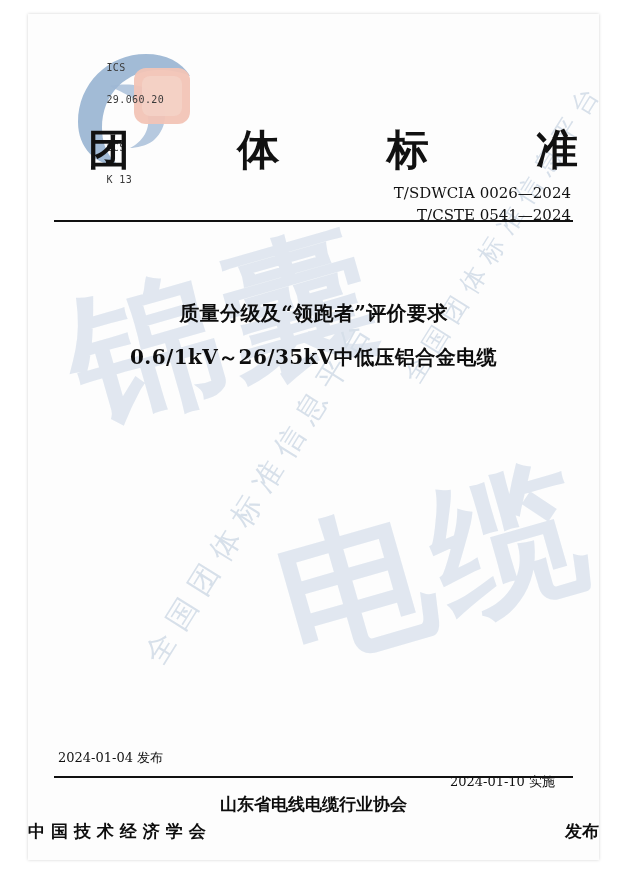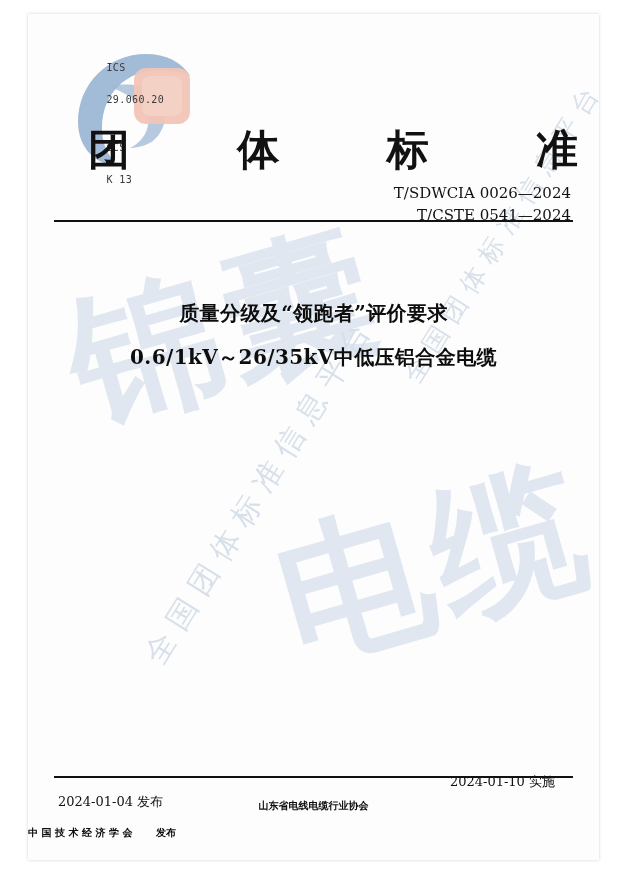--- a/index.html
+++ b/index.html
@@ -160,21 +160,20 @@
   }
 
   
   .date-left {
     position: absolute;
     left: 30px;
     top: 735px;
     font-family: "DejaVu Serif", serif;
     font-size: 13px;
     color: #111;
-    margin-top: 44px;
   }
   .date-right {
     position: absolute;
     right: 44px;
     top: 735px;
     font-family: "DejaVu Serif", serif;
     font-size: 13px;
     color: #111;
     margin-top: 24px;
   }
@@ -187,31 +186,31 @@
     background: #111;
   }
 
   
   .issuers {
     position: absolute;
     left: 0;
     top: 778px;
     width: 571px;
     text-align: center;
-    font-family: Liberation Sans, sans-serif;
-    font-weight: 700;
-    font-size: 10px;
+    font-family: Liberation Mono, monospace;
+    font-weight: 700;
+    font-size: 17px;
     color: #0d0d0d;
     line-height: 27px;
   }
   .issuer-line-2 {
     display: flex;
-    justify-content: flex-start;
+    justify-content: space-between;
     align-items: baseline;
-    gap: 20px;
+    gap: 14px;
   }
   .issuer-2-name {
     letter-spacing: 0.35em;
   }
   .publish-word {
     font-weight: 700;
   }
 </style>
 </head>
 <body>

